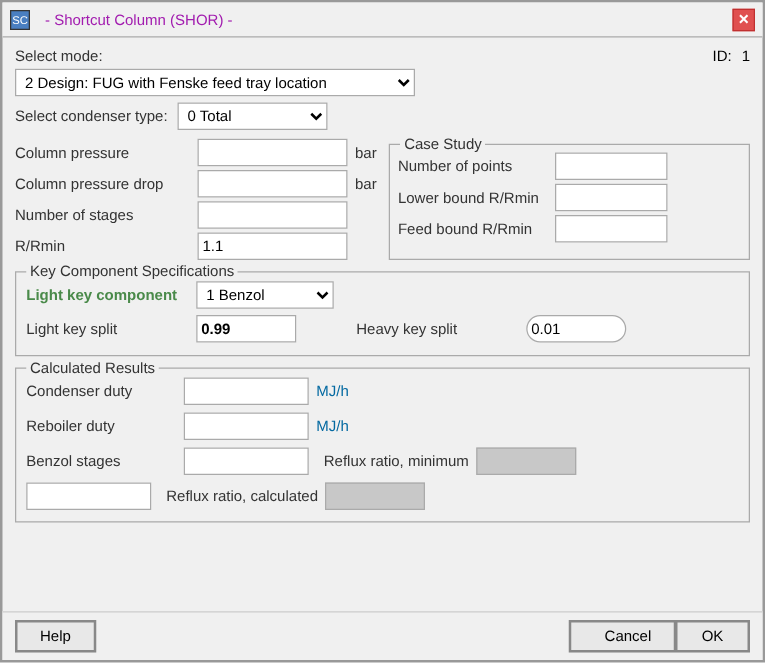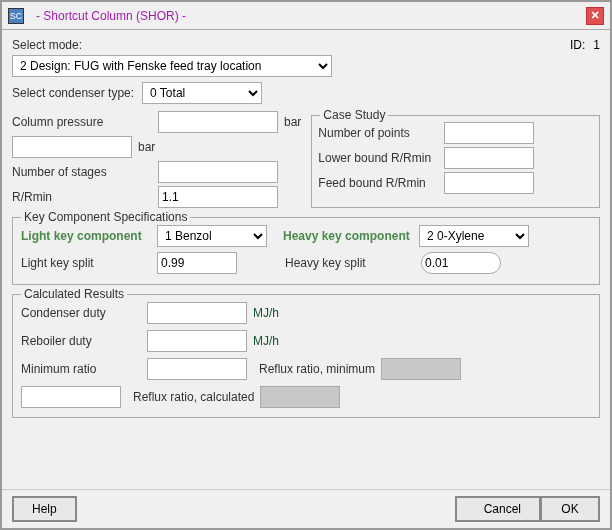--- a/index.html
+++ b/index.html
@@ -210,21 +210,21 @@
       color: #333;
     }
     .calc-input {
       width: 100px;
       background: #c8c8c8;
       border: 1px solid #aaa;
       height: 22px;
     }
     .calc-unit {
       width: 35px;
-      color: #14532d;
+      color: #0369a1;
     }
     
     .bottom-bar {
       display: flex;
       justify-content: space-between;
       align-items: center;
       padding: 6px 10px;
       border-top: 1px solid #ccc;
       background: #f0f0f0;
     }
@@ -288,20 +288,21 @@
 
     <div class="middle-section">
 
       <div class="left-fields">
         <div class="field-row">
           <label class="field-label">Column pressure</label>
           <input type="text" class="field-input" value="" style="">
           <span class="unit-label">bar</span>
         </div>
         <div class="field-row">
+          <label class="field-label">Column pressure drop</label>
           <input type="text" class="field-input" value="" style="">
           <span class="unit-label">bar</span>
         </div>
         <div class="field-row">
           <label class="field-label">Number of stages</label>
           <input type="text" class="field-input" value="" style="">
         </div>
         <div class="field-row">
           <label class="field-label">R/Rmin</label>
           <input type="text" class="field-input" value="1.1" style="">
@@ -325,30 +326,24 @@
       </div>
     </div>
 
     <div class="key-comp-group">
       <span class="group-title">Key Component Specifications</span>
       <div class="key-comp-row">
         <label class="key-label">Light key component</label>
         <select style="width:110px;">
           <option>1 Benzol</option>
         </select>
-        <div class="heavy-section">
-          <label class="heavy-label">Heavy key component</label>
-          <select style="width:110px;">
-            <option>2 0-Xylene</option>
-          </select>
-        </div>
       </div>
       <div class="key-comp-row">
         <label class="key-split-label">Light key split</label>
-        <input type="text" style="width: 80px;" value="0.99">
+        <input type="text" style="width: 80px; font-weight: bold;" value="0.99">
         <div class="heavy-section" style="margin-left:42px;">
           <label class="key-split-label">Heavy key split</label>
           <input type="text" style="width: 80px; border-radius: 11px;" value="0.01">
         </div>
       </div>
     </div>
 
     <div class="calc-group">
       <span class="group-title">Calculated Results</span>
       <div style="display:flex; gap:16px;">
@@ -358,21 +353,21 @@
             <label class="calc-label">Condenser duty</label>
             <input type="text" class="calc-input" readonly="" style="">
             <span class="calc-unit">MJ/h</span>
           </div>
           <div class="calc-row">
             <label class="calc-label">Reboiler duty</label>
             <input type="text" class="calc-input" readonly="" style="">
             <span class="calc-unit">MJ/h</span>
           </div>
           <div class="calc-row">
-            <label class="calc-label">Minimum ratio</label>
+            <label class="calc-label">Benzol stages</label>
             <input type="text" class="calc-input" readonly="" style="">
             <div style="display:flex; align-items:center; gap:6px; margin-left:6px;">
               <label style="white-space:nowrap;">Reflux ratio, minimum</label>
               <input type="text" style="width: 80px; background: rgb(200, 200, 200); border: 1px solid rgb(170, 170, 170); height: 22px;" readonly="">
             </div>
           </div>
           <div class="calc-row">
             <input type="text" class="calc-input" readonly="" style="">
             <div style="display:flex; align-items:center; gap:6px; margin-left:6px;">
               <label style="white-space:nowrap;">Reflux ratio, calculated</label>

